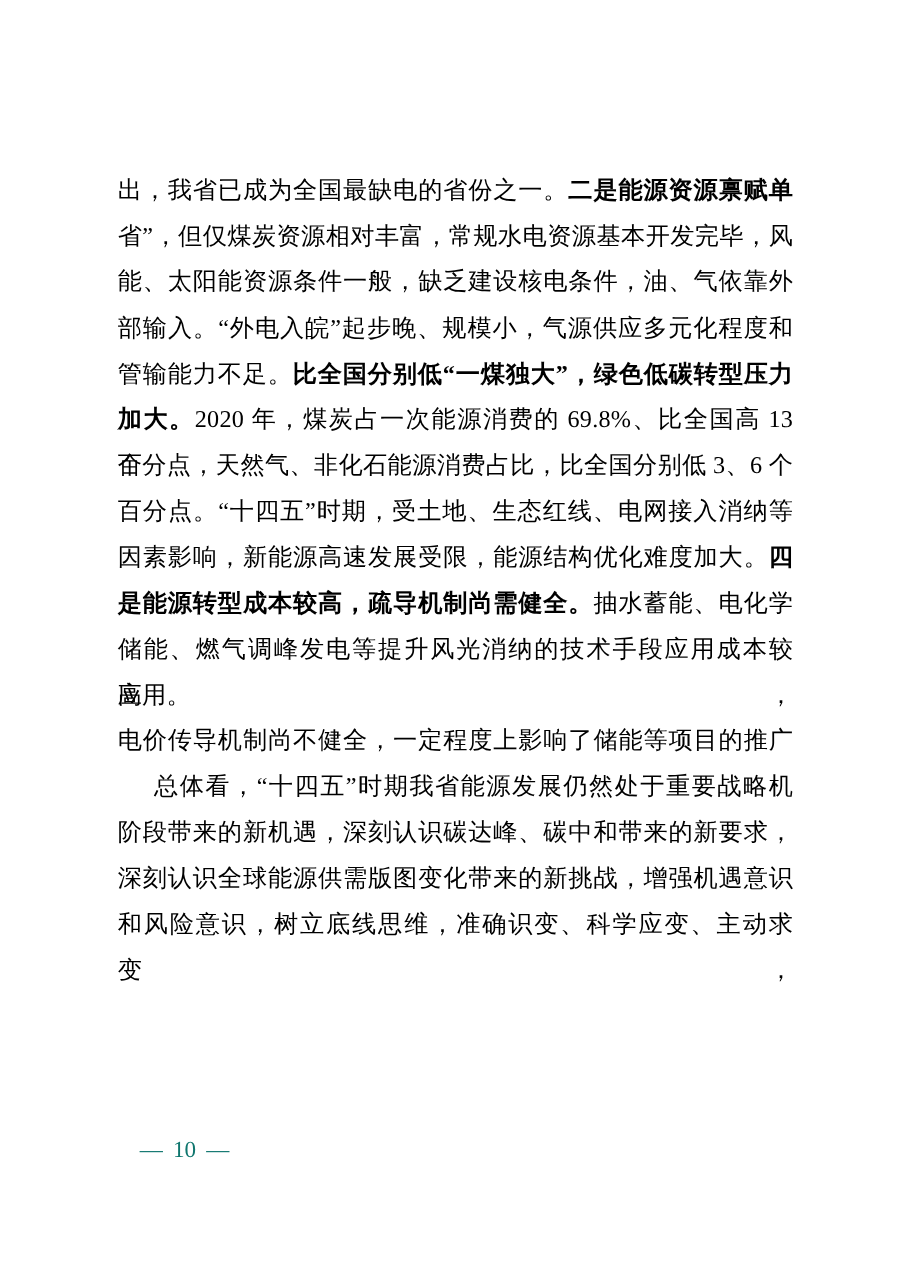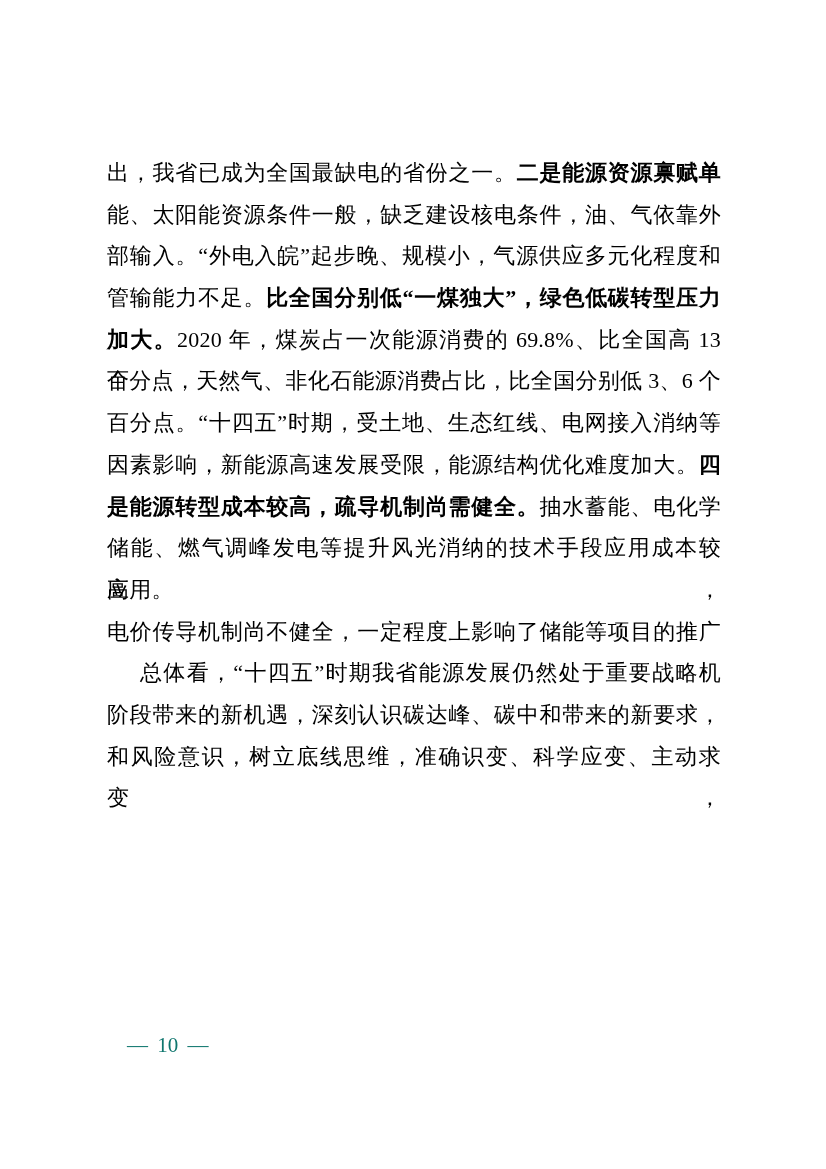--- a/index.html
+++ b/index.html
@@ -50,32 +50,34 @@
     color: #0f766e;
   }
 </style>
 </head>
 <body>
 
 <div class="page">
   <div class="doc-body">
       <div class="paragraph">
         <div class="line just"><span class="seg">出，我省已成为全国最缺电的省份之一。</span><span class="seg bold">二是能源资源禀赋单</span></div>
+        <div class="line just"><span class="seg">省”，但仅煤炭资源相对丰富，常规水电资源基本开发完毕，风</span></div>
         <div class="line just"><span class="seg">能、太阳能资源条件一般，缺乏建设核电条件，油、气依靠外</span></div>
         <div class="line just"><span class="seg">部输入。“外电入皖”起步晚、规模小，气源供应多元化程度和</span></div>
         <div class="line just"><span class="seg">管输能力不足。</span><span class="seg bold">比全国分别低“一煤独大”，绿色低碳转型压力</span></div>
         <div class="line just"><span class="seg bold">加大。</span><span class="seg">2020 年，煤炭占一次能源消费的 69.8%、比全国高 13 个</span></div>
         <div class="line just"><span class="seg">百分点，天然气、非化石能源消费占比，比全国分别低 3、6 个</span></div>
         <div class="line just"><span class="seg">百分点。“十四五”时期，受土地、生态红线、电网接入消纳等</span></div>
         <div class="line just"><span class="seg">因素影响，新能源高速发展受限，能源结构优化难度加大。</span><span class="seg bold">四</span></div>
         <div class="line just"><span class="seg bold">是能源转型成本较高，疏导机制尚需健全。</span><span class="seg">抽水蓄能、电化学</span></div>
         <div class="line just"><span class="seg">储能、燃气调峰发电等提升风光消纳的技术手段应用成本较高，</span></div>
         <div class="line"><span class="seg">应用。</span></div>
         <div class="line just"><span class="seg">电价传导机制尚不健全，一定程度上影响了储能等项目的推广</span></div>
       </div>
       <div class="paragraph">
         <div class="line just indent"><span class="seg">总体看，“十四五”时期我省能源发展仍然处于重要战略机</span></div>
         <div class="line just"><span class="seg">阶段带来的新机遇，深刻认识碳达峰、碳中和带来的新要求，</span></div>
+        <div class="line just"><span class="seg">深刻认识全球能源供需版图变化带来的新挑战，增强机遇意识</span></div>
         <div class="line just"><span class="seg">和风险意识，树立底线思维，准确识变、科学应变、主动求变，</span></div>
       </div>
     </div>
   <div class="footer">— 10 —</div>
 </div>
 
 </body></html>

